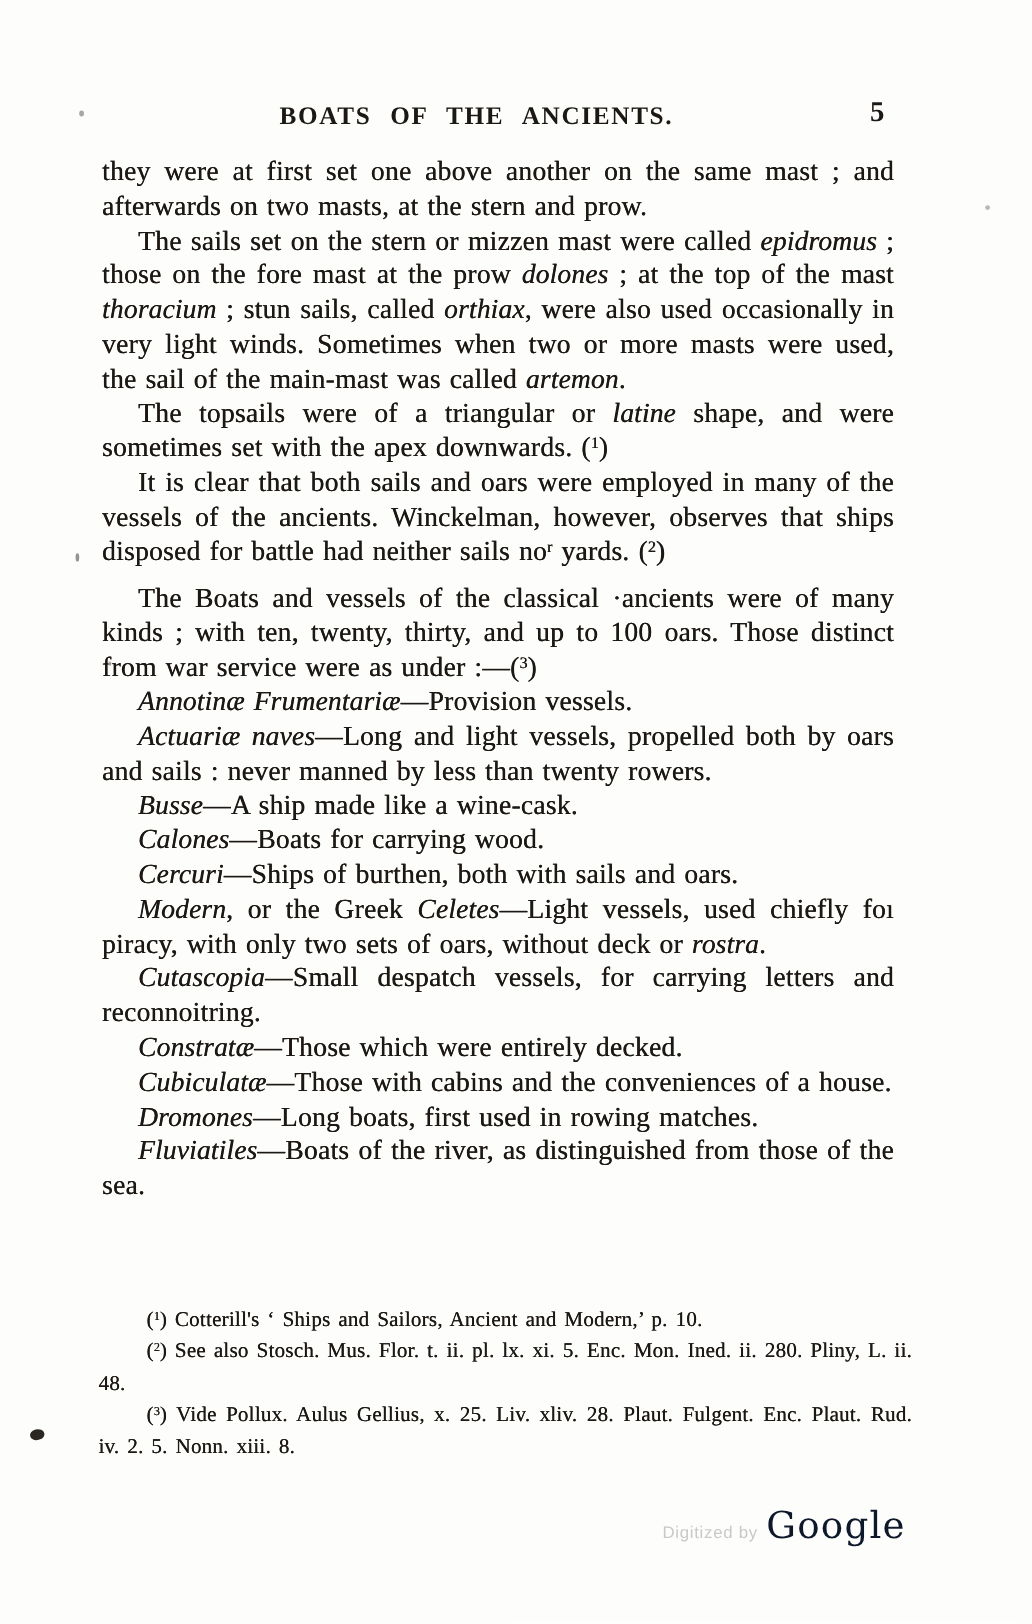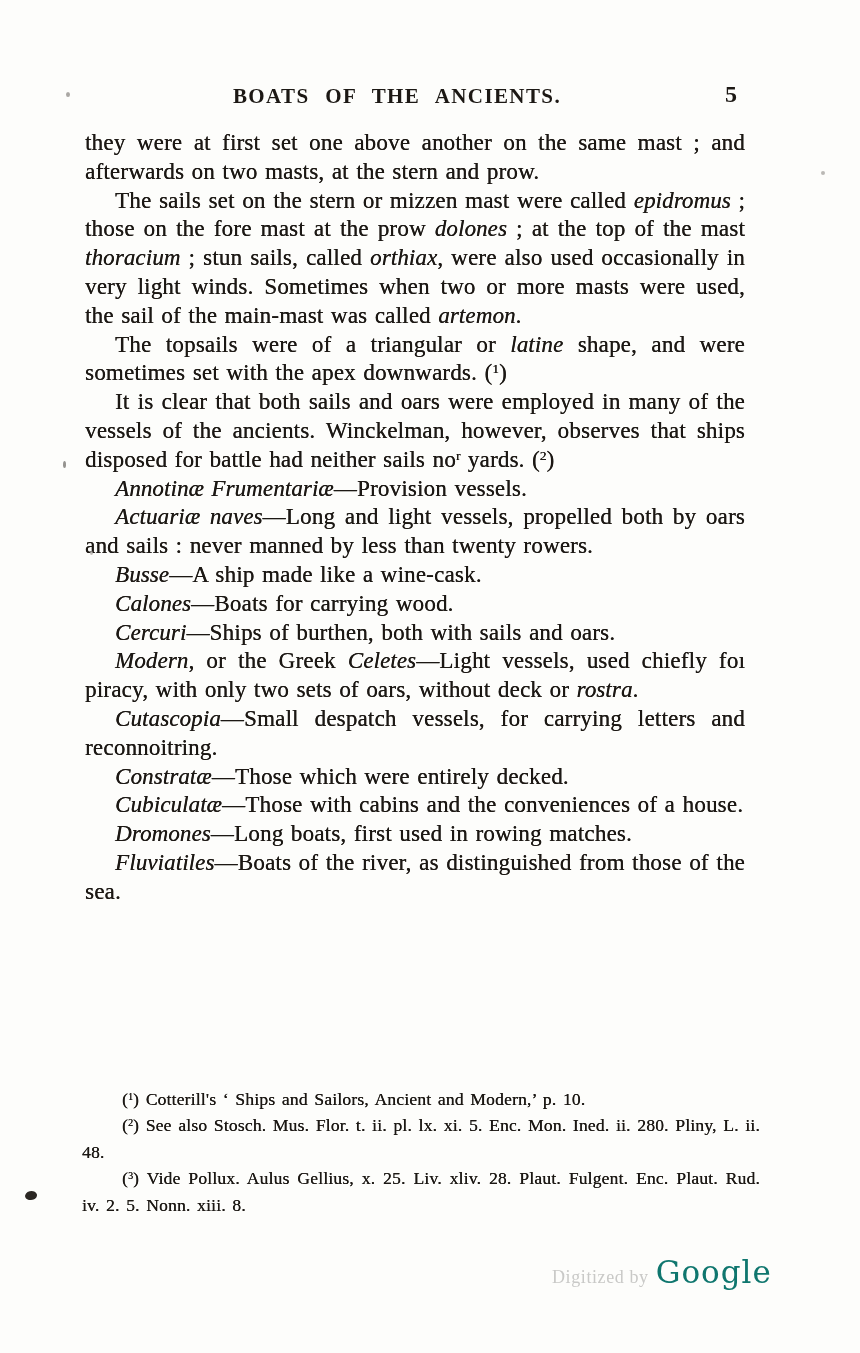--- a/index.html
+++ b/index.html
@@ -82,22 +82,22 @@
   .watermark {
     position: absolute;
     top: 1254px;
     left: 552px;
     display: flex;
     align-items: baseline;
     gap: 7px;
     user-select: none;
   }
   .wm-prefix {
-    font-family: Liberation Serif, serif;
-    font-size: 18px;
+    font-family: Liberation Sans, sans-serif;
+    font-size: 14px;
     letter-spacing: 0.6px;
   }
   .wm-logo {
     font-family: "DejaVu Serif", serif;
     font-size: 31px;
     letter-spacing: 1px;
   }
   
   .speck { position: absolute; border-radius: 50%; }
   .speck-a { left: 66px;  top: 92px;   width: 4px;  height: 5px; background: #8d8a86; opacity: .75; }
@@ -121,20 +121,21 @@
   <div class="running-head">
     <span class="head-title">BOATS OF THE ANCIENTS.</span>
     <span class="head-page-num">5</span>
   </div>
 
   <div class="page-body">
       <p class="para"><span>they were at first set one above another on the same mast ; and afterwards on two masts, at the stern and prow.</span></p>
       <p class="para indent"><span>The sails set on the stern or mizzen mast were called </span><em>epidromus</em><span> ; those on the fore mast at the prow </span><em>dolones</em><span> ; at the top of the mast </span><em>thoracium</em><span> ; stun sails, called </span><em>orthiax</em><span>, were also used occasionally in very light winds.  Sometimes when two or more masts were used, the sail of the main-mast was called </span><em>artemon</em><span>.</span></p>
       <p class="para indent"><span>The topsails were of a triangular or </span><em>latine</em><span> shape, and were sometimes set with the apex downwards. (</span><sup>1</sup><span>)</span></p>
       <p class="para indent"><span>It is clear that both sails and oars were employed in many of the vessels of the ancients.  Winckelman, however, observes that ships disposed for battle had neither sails no</span><sup>r</sup><span> yards. (</span><sup>2</sup><span>)</span></p>
+      <p class="para indent space-before"><span>The Boats and vessels of the classical ·ancients were of many kinds ; with ten, twenty, thirty, and up to 100 oars. Those distinct from war service were as under :—(</span><sup>3</sup><span>)</span></p>
       <p class="para indent"><em>Annotinæ Frumentariæ</em><span>—Provision vessels.</span></p>
       <p class="para indent"><em>Actuariæ naves</em><span>—Long and light vessels, propelled both by oars and sails :  never manned by less than twenty rowers.</span></p>
       <p class="para indent"><em>Busse</em><span>—A ship made like a wine-cask.</span></p>
       <p class="para indent"><em>Calones</em><span>—Boats for carrying wood.</span></p>
       <p class="para indent"><em>Cercuri</em><span>—Ships of burthen, both with sails and oars.</span></p>
       <p class="para indent"><em>Modern</em><span>, or the Greek </span><em>Celetes</em><span>—Light vessels, used chiefly foı piracy, with only two sets of oars, without deck or </span><em>rostra</em><span>.</span></p>
       <p class="para indent"><em>Cutascopia</em><span>—Small despatch vessels, for carrying letters and reconnoitring.</span></p>
       <p class="para indent"><em>Constratæ</em><span>—Those which were entirely decked.</span></p>
       <p class="para indent"><em>Cubiculatæ</em><span>—Those with cabins and the conveniences of a house.</span></p>
       <p class="para indent"><em>Dromones</em><span>—Long boats, first used in rowing matches.</span></p>
@@ -142,21 +143,21 @@
     </div>
 
   <div class="footnotes">
       <p class="footnote"><span>(</span><sup>1</sup><span>) Cotterill's ‘ Ships and Sailors, Ancient and Modern,’ p. 10.</span></p>
       <p class="footnote"><span>(</span><sup>2</sup><span>) See also Stosch. Mus. Flor. t. ii. pl. lx. xi. 5.  Enc. Mon. Ined. ii. 280. Pliny, L. ii. 48.</span></p>
       <p class="footnote"><span>(</span><sup>3</sup><span>) Vide Pollux.  Aulus Gellius, x. 25.  Liv. xliv. 28.  Plaut. Fulgent. Enc.  Plaut. Rud. iv. 2. 5.  Nonn. xiii. 8.</span></p>
     </div>
 
   <div class="watermark">
     <span class="wm-prefix" style="color: rgb(201, 201, 199);">Digitized by</span>
-    <span class="wm-logo" style="color: #0f766e;">Google</span>
+    <span class="wm-logo" style="color: #0f172a;">Google</span>
   </div>
 
   <div class="speck speck-a"></div>
   <div class="speck speck-b"></div>
   <div class="speck speck-c"></div>
   <div class="speck speck-d"></div>
   <div class="ink-blot"></div>
 
 </div>
 

